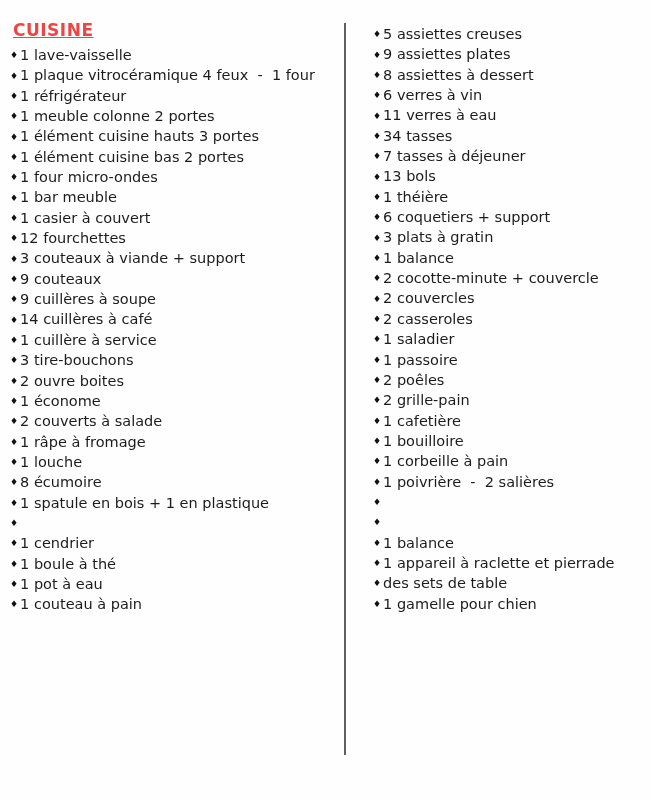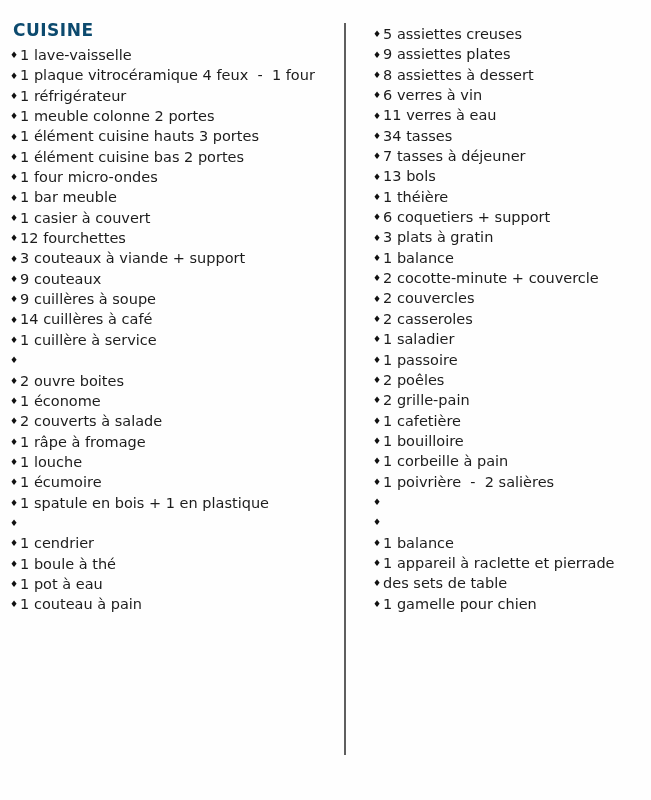--- a/index.html
+++ b/index.html
@@ -69,21 +69,21 @@
     height: 732px;
     background: #5f5f5f;
   }
 </style>
 </head>
 <body>
 
 <div class="page">
 
   <div class="col col-left">
-    <div class="doc-title" style="color: #0c4a6e;">CUISINE</div>
+    <div class="doc-title" style="color: #ef4444; text-decoration: underline;">CUISINE</div>
     <ul class="item-list">
 
         <li class="row"><span class="bullet">♦</span><span class="label">1 lave-vaisselle</span></li>
 
         <li class="row"><span class="bullet">♦</span><span class="label">1 plaque vitrocéramique 4 feux  -  1 four</span></li>
 
         <li class="row"><span class="bullet">♦</span><span class="label">1 réfrigérateur</span></li>
 
         <li class="row"><span class="bullet">♦</span><span class="label">1 meuble colonne 2 portes</span></li>
 
@@ -102,33 +102,33 @@
         <li class="row"><span class="bullet">♦</span><span class="label">3 couteaux à viande + support</span></li>
 
         <li class="row"><span class="bullet">♦</span><span class="label">9 couteaux</span></li>
 
         <li class="row"><span class="bullet">♦</span><span class="label">9 cuillères à soupe</span></li>
 
         <li class="row"><span class="bullet">♦</span><span class="label">14 cuillères à café</span></li>
 
         <li class="row"><span class="bullet">♦</span><span class="label">1 cuillère à service</span></li>
 
-        <li class="row"><span class="bullet">♦</span></li>
+        <li class="row"><span class="bullet">♦</span><span class="label">3 tire-bouchons</span></li>
 
         <li class="row"><span class="bullet">♦</span><span class="label">2 ouvre boites</span></li>
 
         <li class="row"><span class="bullet">♦</span><span class="label">1 économe</span></li>
 
         <li class="row"><span class="bullet">♦</span><span class="label">2 couverts à salade</span></li>
 
         <li class="row"><span class="bullet">♦</span><span class="label">1 râpe à fromage</span></li>
 
         <li class="row"><span class="bullet">♦</span><span class="label">1 louche</span></li>
 
-        <li class="row"><span class="bullet">♦</span><span class="label">1 écumoire</span></li>
+        <li class="row"><span class="bullet">♦</span><span class="label">8 écumoire</span></li>
 
         <li class="row"><span class="bullet">♦</span><span class="label">1 spatule en bois + 1 en plastique</span></li>
 
         <li class="row"><span class="bullet">♦</span></li>
 
         <li class="row"><span class="bullet">♦</span><span class="label">1 cendrier</span></li>
 
         <li class="row"><span class="bullet">♦</span><span class="label">1 boule à thé</span></li>
 
         <li class="row"><span class="bullet">♦</span><span class="label">1 pot à eau</span></li>

